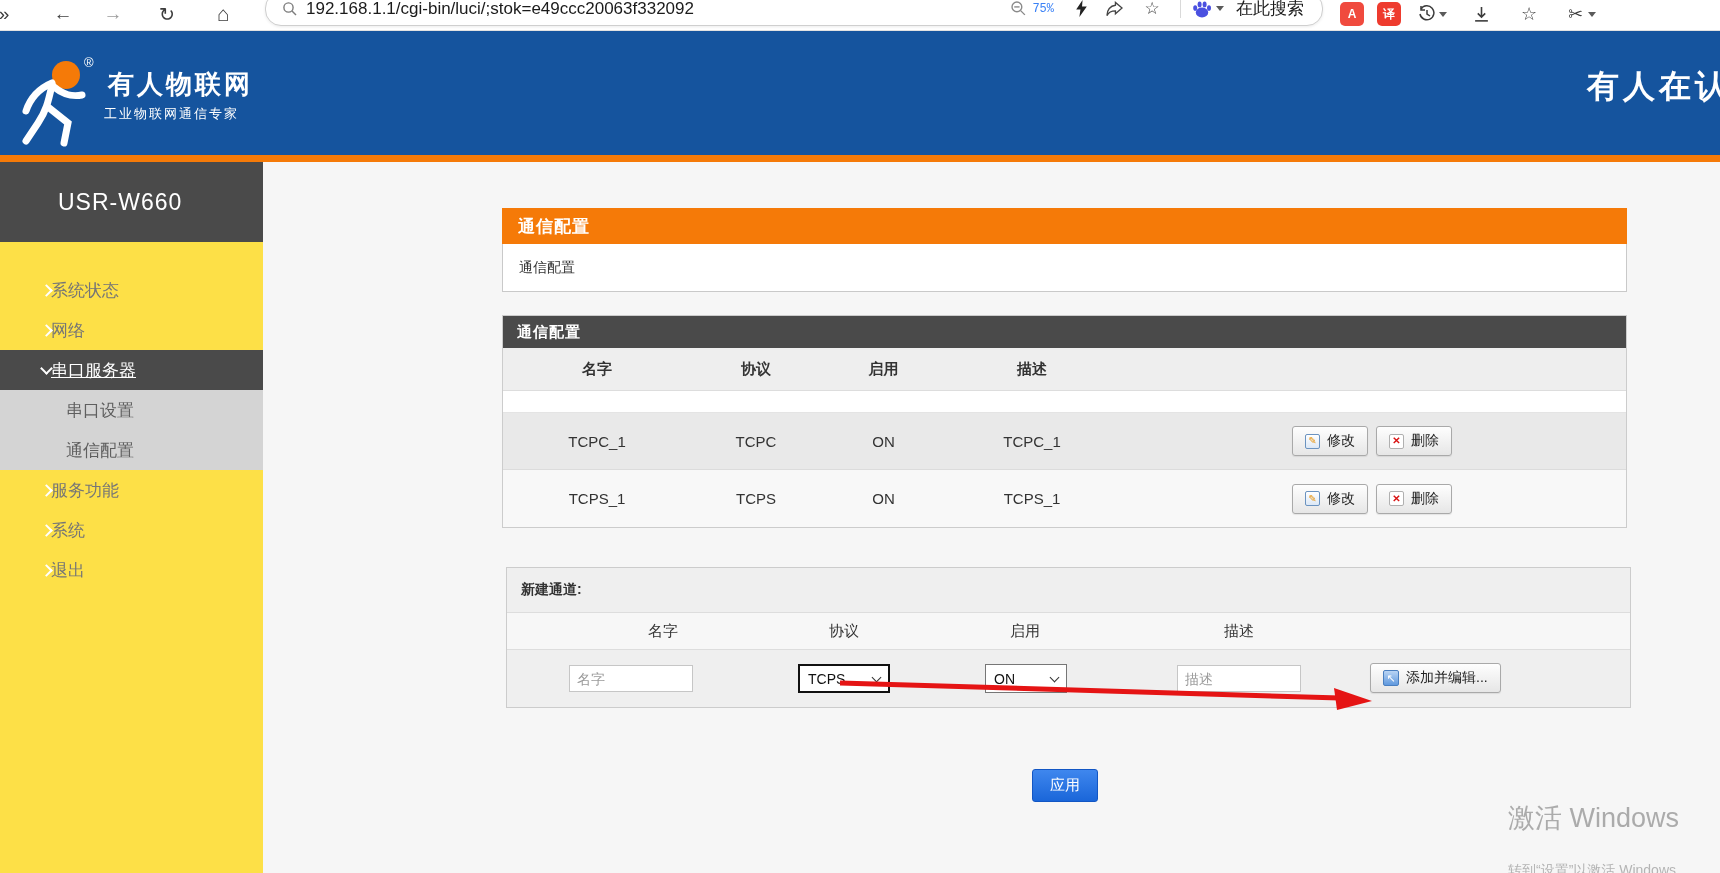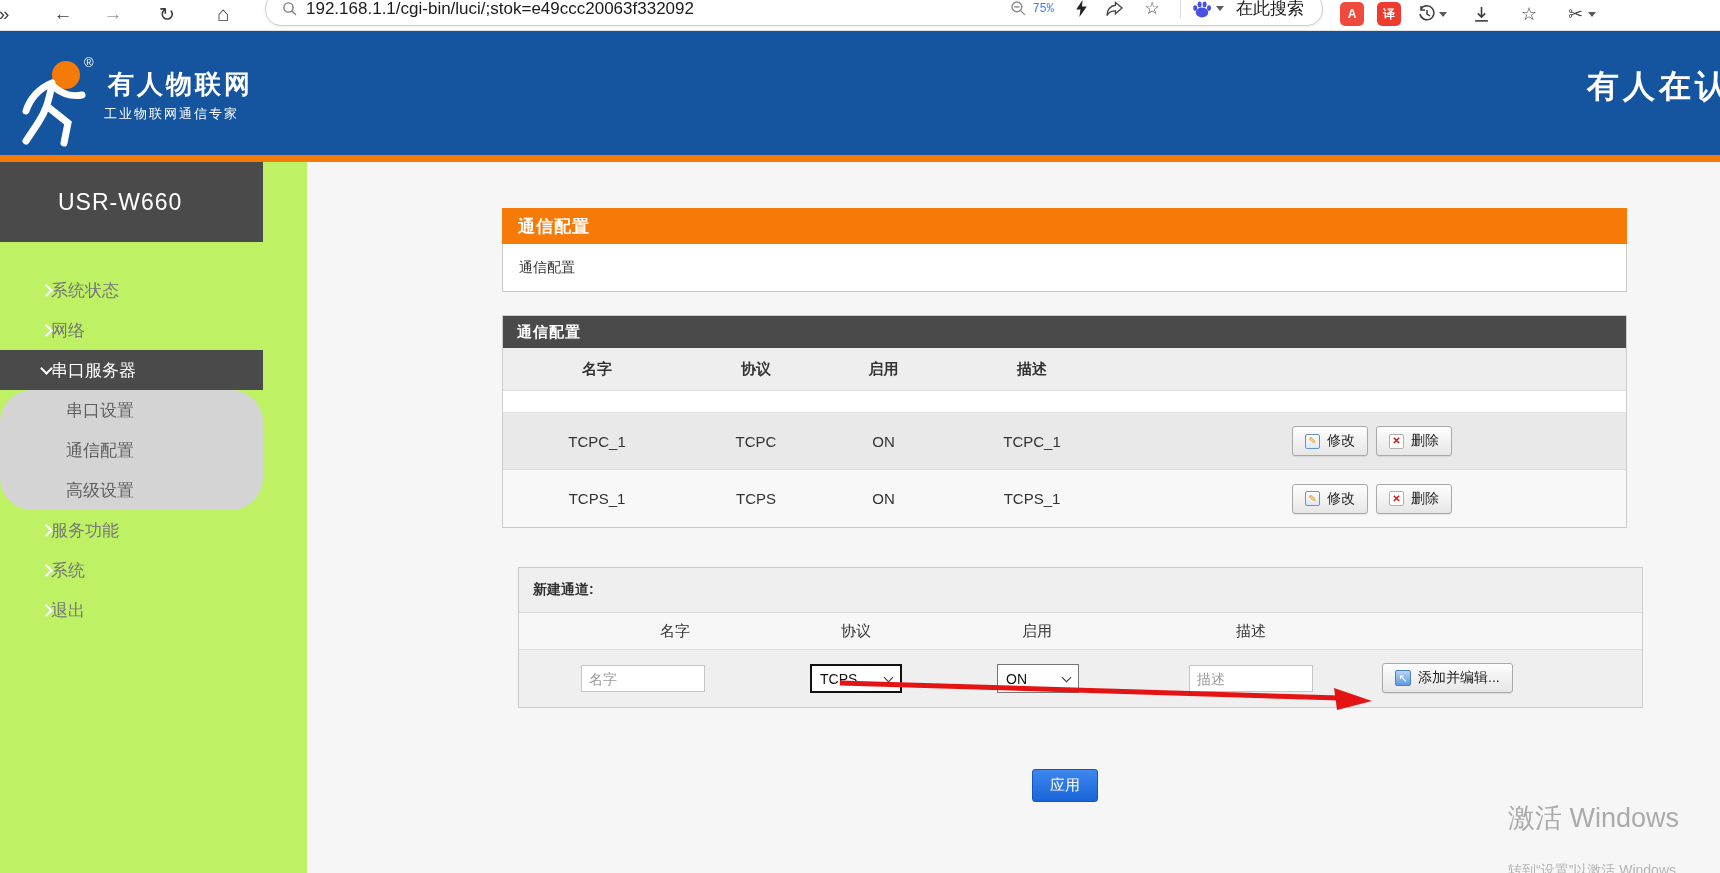--- a/index.html
+++ b/index.html
@@ -29,29 +29,29 @@
   
   .siteheader { position:absolute; left:0; top:31px; width:1720px; height:124px; background:#15549e; }
   .orange-stripe { position:absolute; left:0; top:155px; width:1720px; height:7px; background:#f57a08; }
   .brandtext { position:absolute; left:108px; top:36px; color:#fff; font-size:26px; font-weight:bold; letter-spacing:3px;}
   .brandsub  { position:absolute; left:104px; top:74px; color:#fff; font-size:13px; letter-spacing:2px; }
   .slogan { position:absolute; left:1587px; top:34px; color:#fff; font-size:32px; font-weight:bold;
     letter-spacing:4px; white-space:nowrap; }
   .logo { position:absolute; left:8px; top:22px; }
 
   
-  .sidebar { position:absolute; left:0; top:162px; width:307px; height:711px; background:#bef264; }
+  .sidebar { position:absolute; left:0; top:162px; width:263px; height:711px; background:#fde047; }
   .devblock { position:absolute; left:0; top:0; width:263px; height:80px; background:#4a4a4a;
     color:#fff; font-size:23px; display:flex; align-items:center; padding-left:58px; letter-spacing:1px;}
   .nav { position:absolute; top:108px; left:0; width:263px; }
   .navitem { height:40px; display:flex; align-items:center; padding-left:42px; font-size:17px;
     color:#767676; cursor:pointer; position:relative; }
   .navitem .lbl { }
-  .navitem.active { background:#4a4a4a; color:#fff; }
-  .subwrap { background:#d4d4d4;border-radius:32px; }
+  .navitem.active { background:#4a4a4a; color:#fff;text-decoration:underline; }
+  .subwrap { background:#d4d4d4; }
   .subitem { height:40px; display:flex; align-items:center; padding-left:66px; font-size:17px; color:#5f5f5f; cursor:pointer;}
   .chev { width:9px; height:9px; border-right:2px solid #fff; border-bottom:2px solid #fff; display:inline-block; }
   .chev.right { transform:rotate(-45deg); }
   .chev.down { transform:rotate(45deg); margin-top:-4px; }
 
   
   .content { position:absolute; left:502px; top:162px; width:1125px; }
   .orangebar { position:absolute; left:0; top:46px; width:1125px; height:36px; background:#f57a08;
     color:#fff; font-size:17px; font-weight:bold; display:flex; align-items:center; padding-left:16px; letter-spacing:1px;}
   .subbox { position:absolute; left:0; top:82px; width:1125px; height:48px; background:#fff;
@@ -72,21 +72,21 @@
   .actions { display:flex; justify-content:center; gap:8px; }
   .btn3d { display:inline-flex; align-items:center; gap:7px; height:30px; padding:0 12px;
     background:linear-gradient(#fefefe,#e6e6e6); border:1px solid #a9a9a9; border-radius:3px;
     font-size:14px; color:#222; cursor:pointer; box-shadow:0 1px 1px rgba(0,0,0,.08); }
   .mini { width:15px; height:15px; display:inline-flex; align-items:center; justify-content:center;
     font-size:10px; line-height:1; border-radius:2px; }
   .mini.edit { background:linear-gradient(#ffffff,#dce8f6); border:1px solid #6b93c0; color:#e8950f; }
   .mini.del  { background:#fff; border:1px solid #b0b0b0; color:#d91111; font-weight:bold; }
   .mini.add  { width:16px; height:16px; background:linear-gradient(#b9d4f4,#6099de); border:1px solid #4a7fc0; color:#fff; font-size:11px; }
 
-  .newbox { position:absolute; left:16px; top:405px; width:1125px; height:141px; background:#efefef; border:1px solid #cccccc; }
+  .newbox { position:absolute; left:4px; top:405px; width:1125px; height:141px; background:#efefef; border:1px solid #cccccc; }
   .newlabel { height:44px; display:flex; align-items:center; padding-left:14px; font-size:14px; font-weight:bold; color:#333; }
   .formhead { position:relative; height:38px; background:#f7f7f7; border-top:1px solid #ddd; border-bottom:1px solid #ddd; }
   .fh { position:absolute; top:9px; transform:translateX(-50%); font-size:15px; color:#333; }
   .formrow { position:relative; height:57px; }
   .tinput { position:absolute; top:15px; height:27px; width:124px; border:1px solid #c6c6c6;
     background:#fff; font-size:14px; padding:0 7px; color:#333;
     font-family:"Liberation Sans","DejaVu Sans",sans-serif; }
   .tinput::placeholder { color:#9a9a9a; }
   .selbox { position:absolute; top:14px; height:29px; background:#fff; border:1px solid #767676;
     display:flex; align-items:center; justify-content:space-between; padding:0 8px; font-size:14px;
@@ -208,23 +208,20 @@
         <span class="chev down"></span>
         <span class="lbl">串口服务器</span>
       </div>
       <div class="subwrap">
         <div class="subitem">
           <span>串口设置</span>
         </div>
         <div class="subitem">
           <span>通信配置</span>
         </div>
-        <div class="subitem">
-          <span>高级设置</span>
-        </div>
       </div>
       <div class="navitem">
         <span class="chev right"></span>
         <span class="lbl">服务功能</span>
       </div>
       <div class="navitem">
         <span class="chev right"></span>
         <span class="lbl">系统</span>
       </div>
       <div class="navitem">

